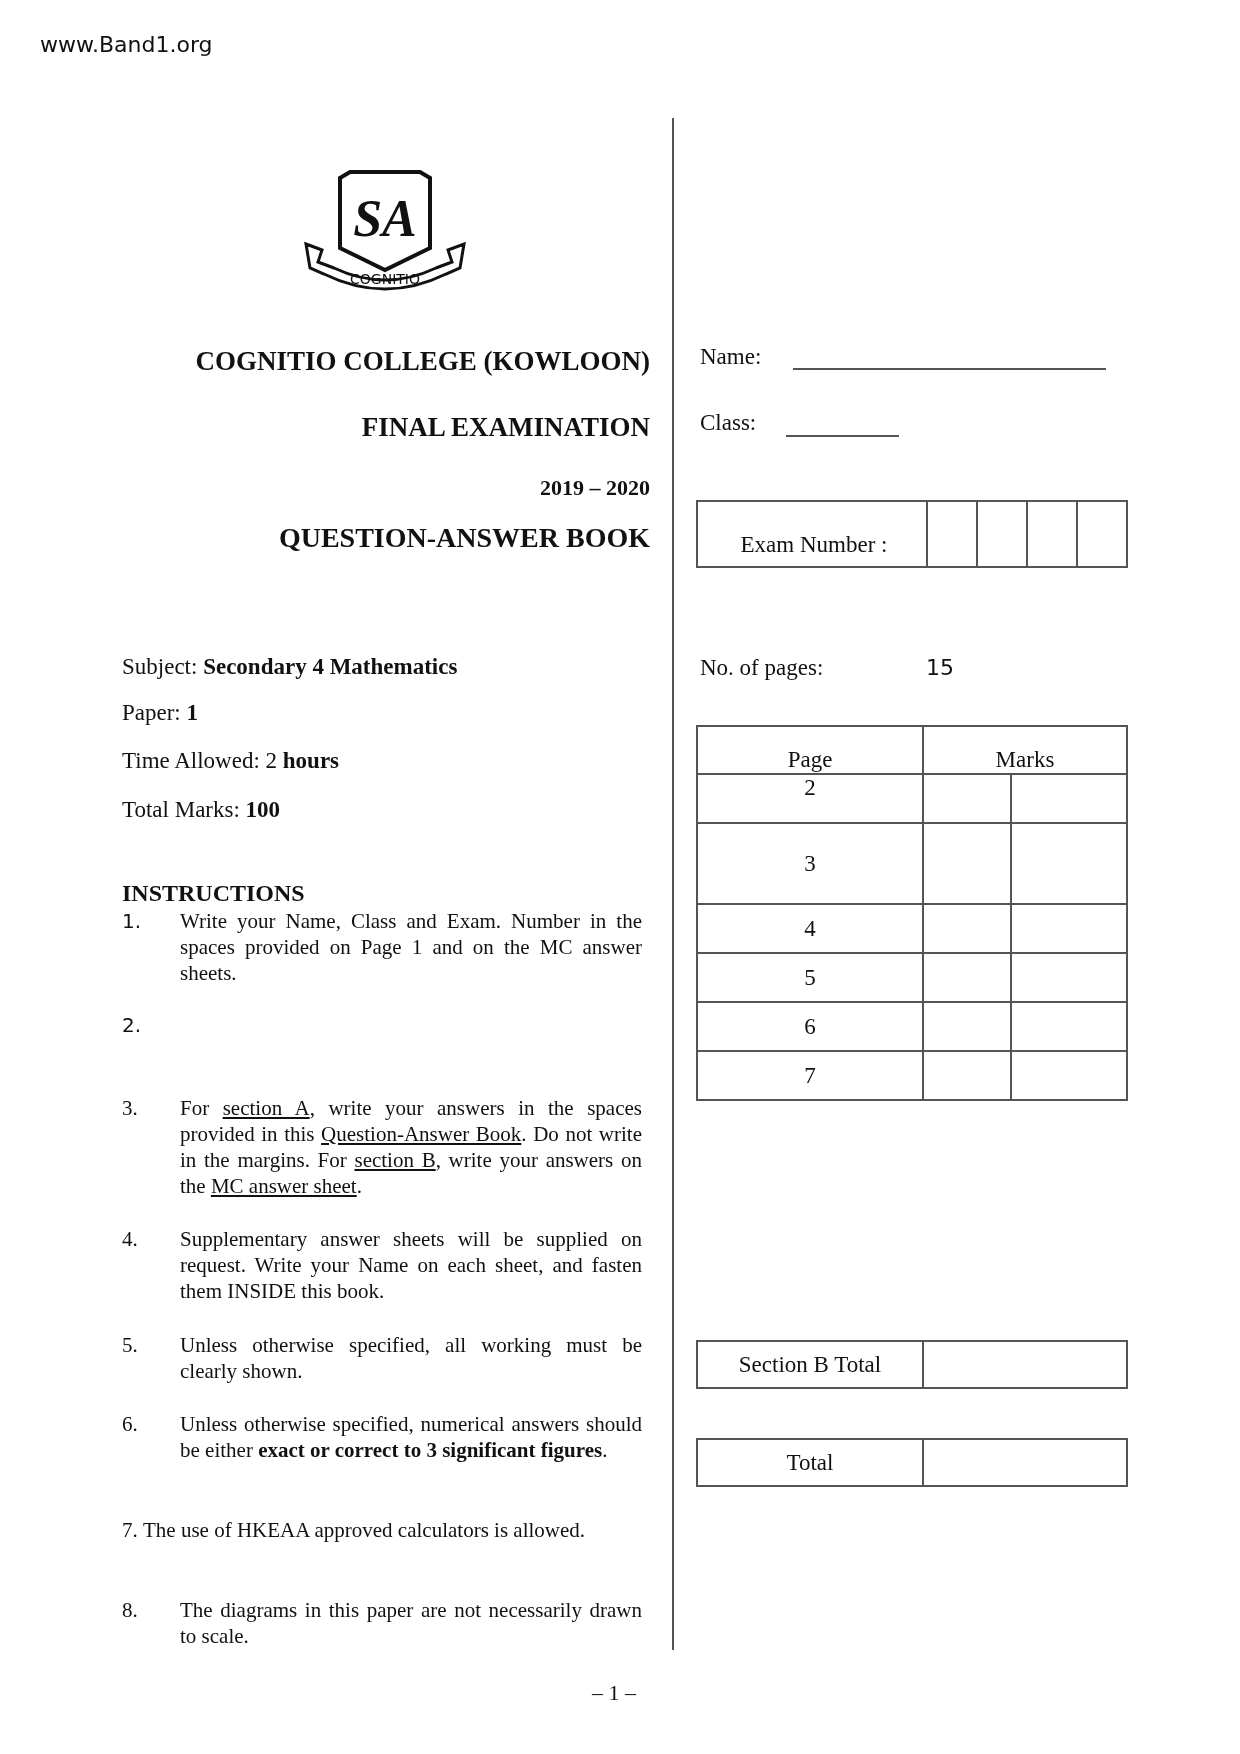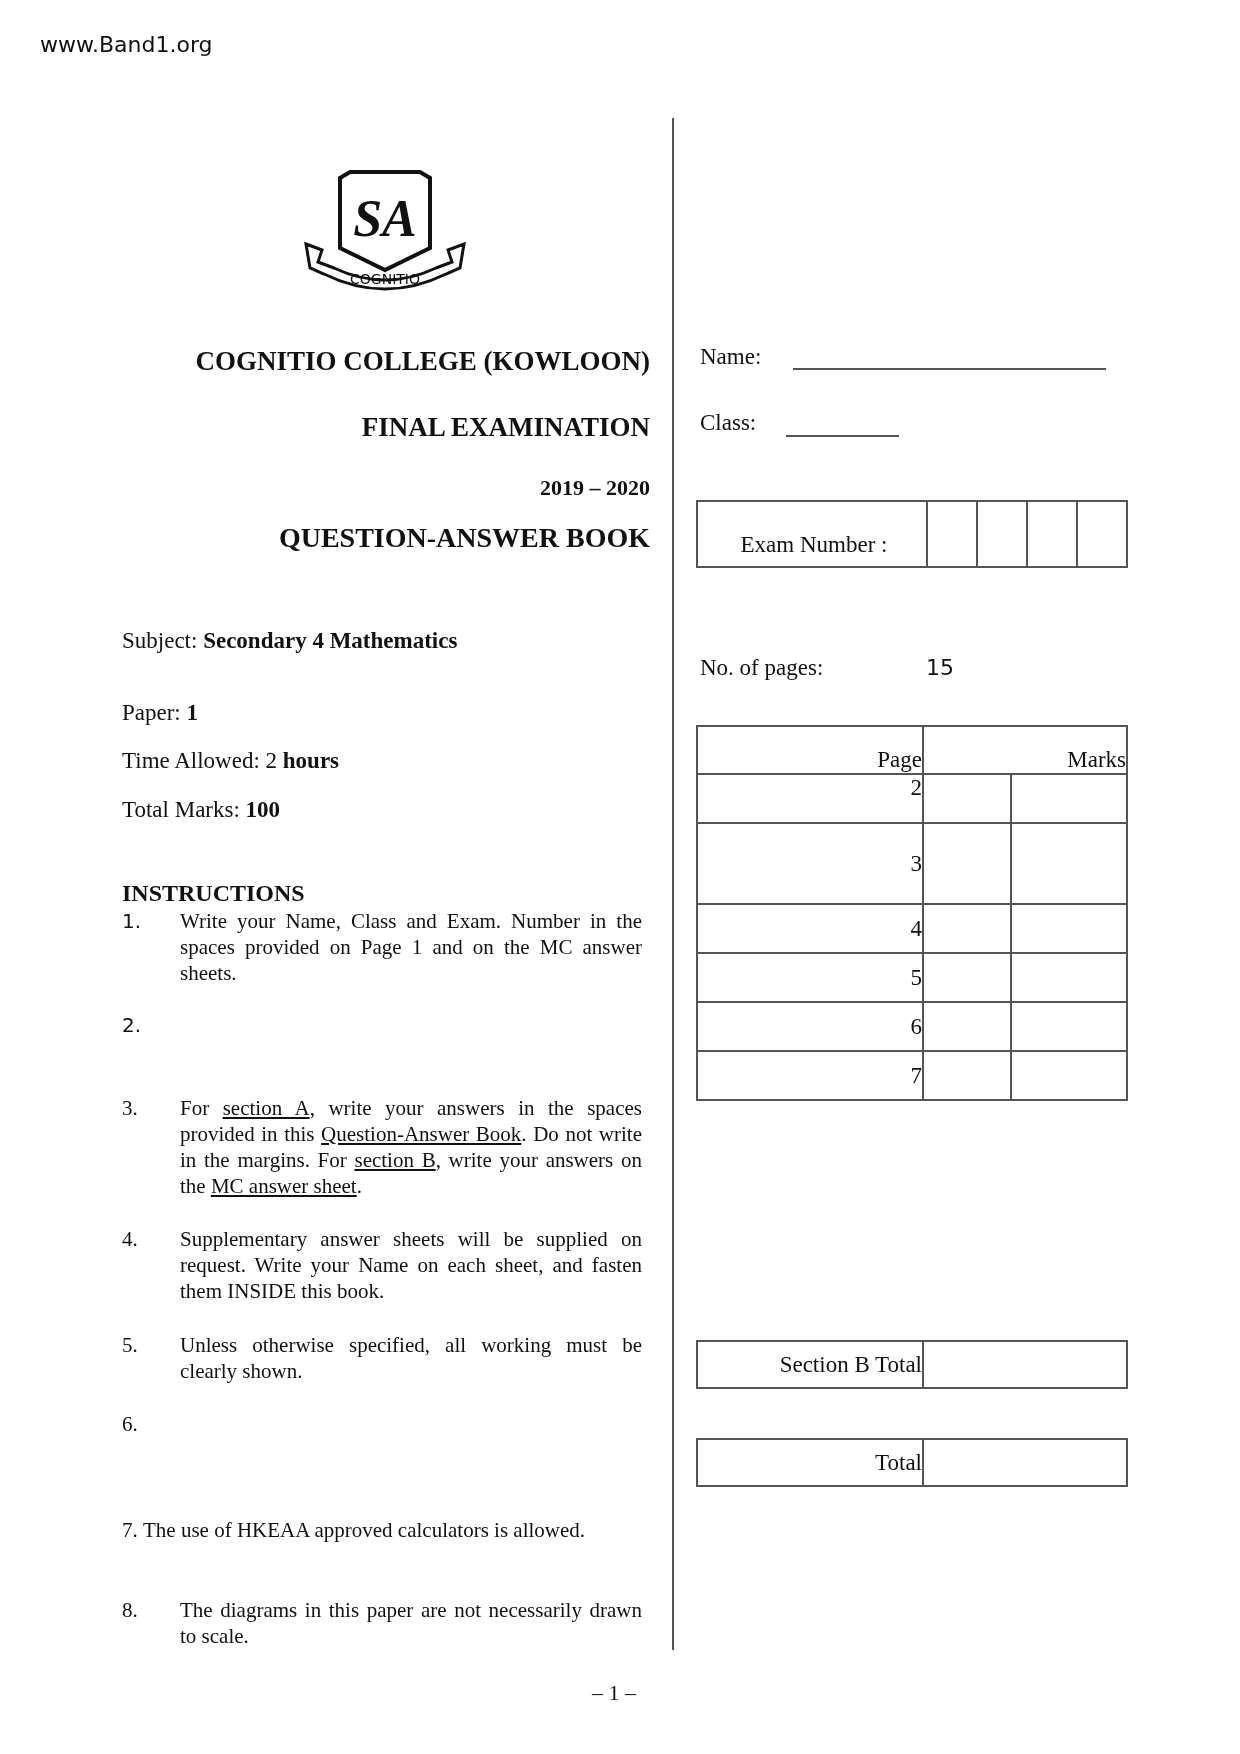--- a/index.html
+++ b/index.html
@@ -11,41 +11,41 @@
   .logo { left:300px; top:170px; width:170px; height:140px; }
 
   .title { font-weight:bold; text-align:right; left:120px; width:530px; }
   .t1 { top:346px; font-size:27px; }
   .t2 { top:412px; font-size:27px; }
   .t3 { top:475px; font-size:22px; }
   .t4 { top:522px; font-size:28px; }
 
   .meta { left:122px; font-size:23px; }
   .meta b { font-weight:bold; }
-  .m1 { top:628px; } .m2 { top:700px; } .m3 { top:748px; } .m4 { top:797px; }
+  .m1 { top:654px; } .m2 { top:700px; } .m3 { top:748px; } .m4 { top:797px; }
 
   .instr-head { left:122px; top:880px; font-size:24px; font-weight:bold; }
   .instr { left:122px; width:520px; font-size:21px; line-height:26px; }
   .instr .num { position:absolute; left:0; top:0; }
   .instr .num.sans { font-family:"DejaVu Sans", sans-serif; font-size:20px; }
   .instr .txt { margin-left:58px; text-align:justify; text-align-last:left; }
   .instr u { text-decoration:underline; }
   .i1 { top:908px; } .i2 { top:1012px; } .i3 { top:1095px; }
   .i4 { top:1226px; } .i5 { top:1332px; } .i6 { top:1411px; }
   .i7 { top:1517px; width:480px; } .i8 { top:1597px; }
   .i7 .txt { text-align:left;margin-left:21px; }
 
   .field-label { font-size:23px; }
   .name-label { left:700px; top:344px; }
   .name-line { left:793px; top:368px; width:313px; height:2px; background:#555; }
   .class-label { left:700px; top:410px; }
   .class-line { left:786px; top:435px; width:113px; height:2px; background:#555; }
 
   table { border-collapse:collapse; position:absolute; }
-  td { border:2px solid #555; padding:0; font-size:23px; text-align:right; }
+  td { border:2px solid #555; padding:0; font-size:23px; text-align:center; }
   .exam-table { left:696px; top:500px; width:432px; height:68px; }
   .exam-table td.label { width:224px; text-align:center; padding-left:4px; vertical-align:bottom; padding-bottom:8px; }
 
   .pages-label { left:700px; top:655px; }
   .pages-value { left:926px; top:655px; font-family:"DejaVu Sans", sans-serif; font-size:22px; }
 
   .marks-table { left:696px; top:725px; width:432px; }
   .marks-table td.page { width:224px; }
   .marks-table td.m1c { width:86px; }
 
@@ -95,20 +95,21 @@
 <div class="abs instr i4">
   <span class="num">4.</span>
   <div class="txt"><span>Supplementary answer sheets will be supplied on request. Write your Name on each sheet, and fasten them INSIDE this book.</span></div>
 </div>
 <div class="abs instr i5">
   <span class="num">5.</span>
   <div class="txt"><span>Unless otherwise specified, all working must be clearly shown.</span></div>
 </div>
 <div class="abs instr i6">
   <span class="num">6.</span>
+  <div class="txt"><span>Unless otherwise specified, numerical answers should be either </span><b>exact or correct to 3 significant figures</b><span>.</span></div>
 </div>
 <div class="abs instr i7">
   <span class="num">7.</span>
   <div class="txt"><span>The use of HKEAA approved calculators is allowed.</span></div>
 </div>
 <div class="abs instr i8">
   <span class="num">8.</span>
   <div class="txt"><span>The diagrams in this paper are not necessarily drawn to scale.</span></div>
 </div>
 

